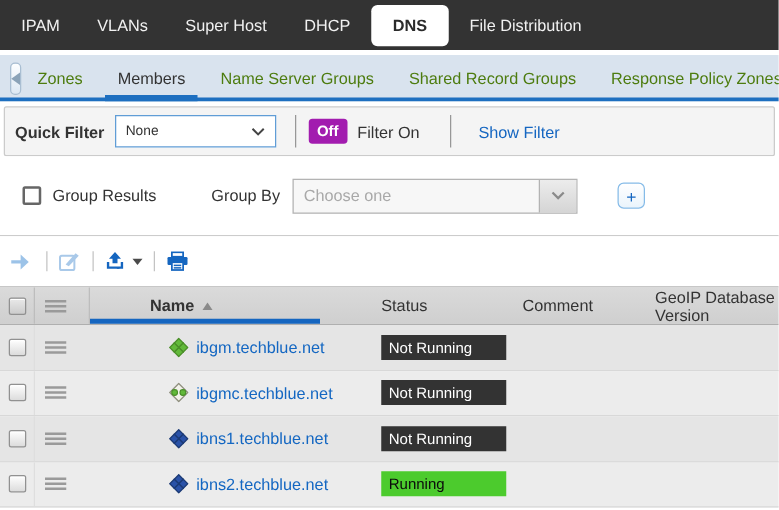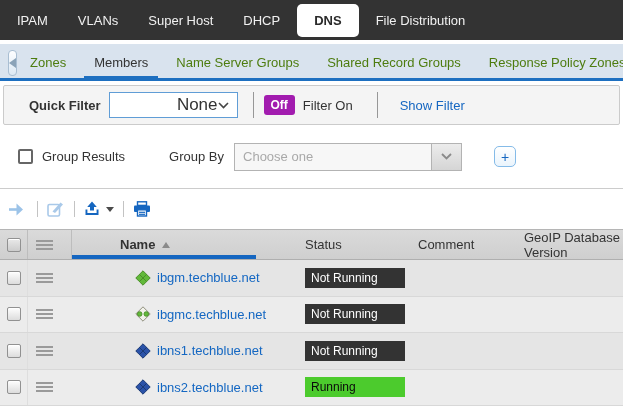--- a/index.html
+++ b/index.html
@@ -18,24 +18,24 @@
   .subnav::after { content:""; position:absolute; left:0; right:0; bottom:0; height:3px; background:#1d6fc0; z-index:1; }
   .back-btn { width:21px; height:26px; margin-left:8px; margin-right:3px; border:1px solid #a9bed2; border-radius:4px;
               background:linear-gradient(#fdfeff,#dce8f3); display:flex; align-items:center; justify-content:center; z-index:2; cursor:pointer; }
   .back-tri { width:0; height:0; border-top:5px solid transparent; border-bottom:5px solid transparent; border-right:7px solid #8ba3b8; }
   .subtab { height:37px; display:flex; align-items:center; padding:0 10px; margin-right:8px; font-size:13px; color:#4d7c0f; position:relative; z-index:2; cursor:pointer; white-space:nowrap; }
   .subtab.active { color:#333; }
   .subtab.active::after { content:""; position:absolute; left:0; right:0; bottom:0; height:5px; background:#1d6fc0; }
 
   
   .filter-panel { margin:4px 3px 0 3px; height:40px; background:#f4f4f4; border:1px solid #cbcbcb; border-radius:2px;
-                  display:flex; align-items:center; padding:0 25px; }
+                  display:flex; align-items:center; padding:0 8px; }
   .qf-label { font-weight:bold; font-size:13px; color:#333; }
   .qf-select { margin-left:8px; width:129px; height:26px; border:1px solid #609dd6; background:#fff; display:flex;
-               align-items:center; justify-content:flex-end; padding:0 8px; font-size:17px; color:#333; cursor:pointer; }
+               align-items:center; justify-content:space-between; padding:0 8px; font-size:11px; color:#333; cursor:pointer; }
   .vdiv { width:1px; height:26px; background:#979797; }
   .vdiv.d1 { margin-left:15px; }
   .vdiv.d2 { margin-left:24px; }
   .off-badge { margin-left:10px; background:#a21caf; color:#fff; font-size:12px; font-weight:bold; padding:3px 7px; border-radius:3px; cursor:pointer; }
   .filter-on { margin-left:8px; font-size:13px; color:#333; }
   .show-filter { margin-left:22px; font-size:13px; color:#1566c1; cursor:pointer; }
 
   
   .group-bar { height:63px; display:flex; align-items:center; padding-left:18px; background:#fff; }
   .gr-cb { width:15px; height:15px; border:2px solid #666; border-radius:2px; background:#fff; cursor:pointer; }

